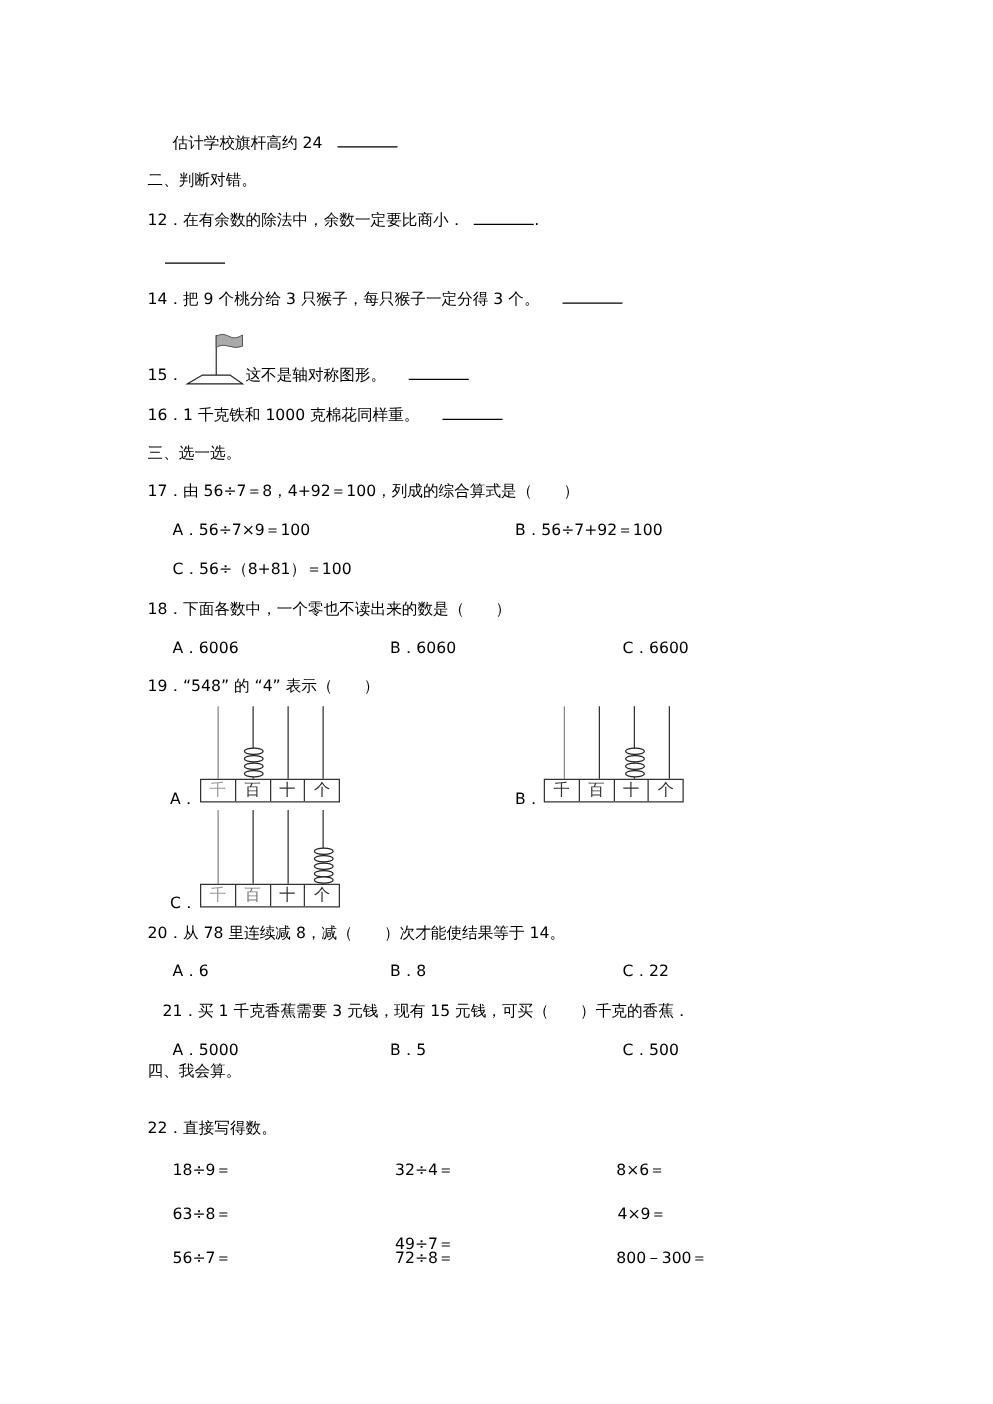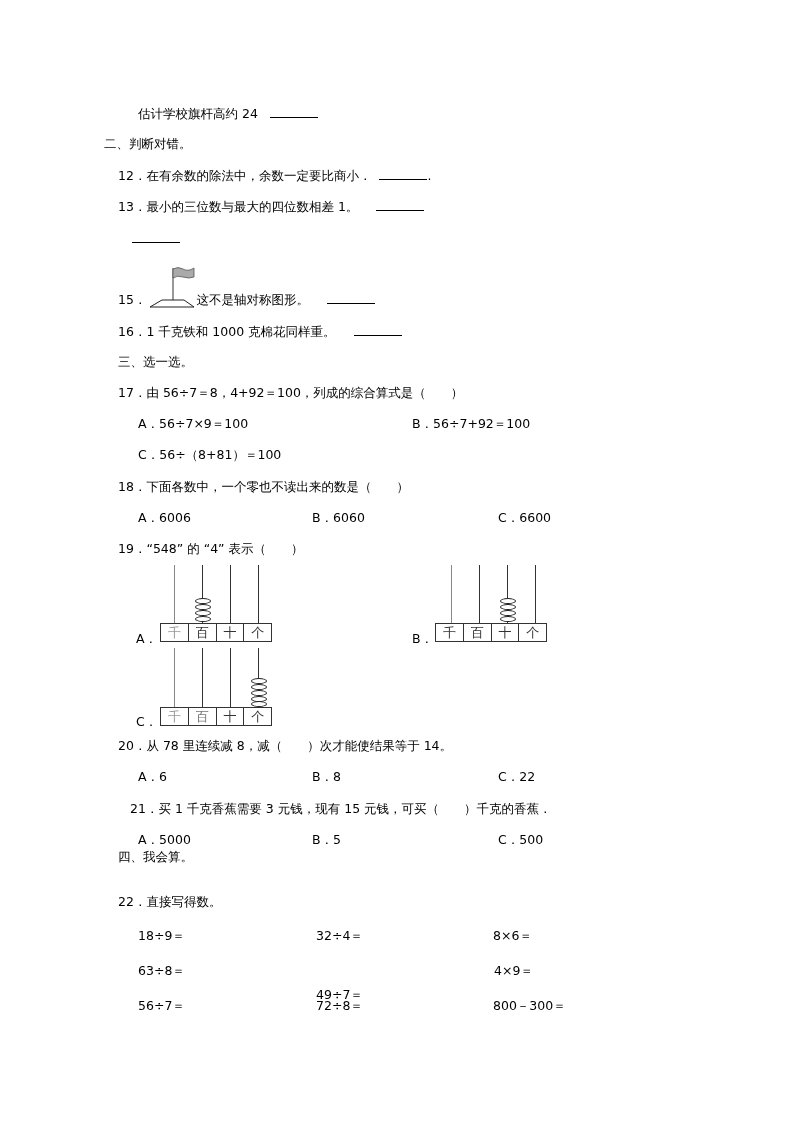--- a/index.html
+++ b/index.html
@@ -18,33 +18,33 @@
     .abacus-label { position: absolute; font-size: 12.5px; }
   </style>
 </head>
 <body>
 
 <div class="line" style="left:138px; top:105px;">
   <span>估计学校旗杆高约 24</span>
   <span class="blank" style="width:48px; margin-left:8px;"></span>
 </div>
 
-<div class="line" style="left:104px; top:136px;">二、判断对错。</div>
+<div class="line" style="left:118px; top:136px;">二、判断对错。</div>
 
 <div class="line" style="left:118px; top:167px;">
   <span>12．在有余数的除法中，余数一定要比商小．</span>
   <span class="blank" style="width:48px; margin-left:4px;"></span><span>.</span>
 </div>
 
 <div class="line" style="left:118px; top:198px;">
-  <span>13．最小的三位数与最大的四位数相差 1。</span>
   <span class="blank" style="width:48px; margin-left:14px;"></span>
 </div>
 
 <div class="line" style="left:118px; top:230px;">
+  <span>14．把 9 个桃分给 3 只猴子，每只猴子一定分得 3 个。</span>
   <span class="blank" style="width:48px; margin-left:14px;"></span>
 </div>
 
 <div class="line" style="left:118px; top:291px;">
   <span>15．</span>
   <span style="display:inline-block; width:46px; height:16px; position:relative; vertical-align:bottom;">
     <svg width="48" height="48" viewBox="0 0 48 48" style="position:absolute; left:-2px; top:-32px;">
       <line x1="25" y1="8" x2="25" y2="40" stroke="#333" stroke-width="1"></line>
       <path d="M25 9 Q30 6 35 9 T46 8 L46 17 Q41 19 35 17 T25 18 Z" fill="#aaa" stroke="#555" stroke-width="0.8"></path>
       <path d="M2 47 L14 40 L36 40 L46 47 Z" fill="#fff" stroke="#222" stroke-width="1"></path>

